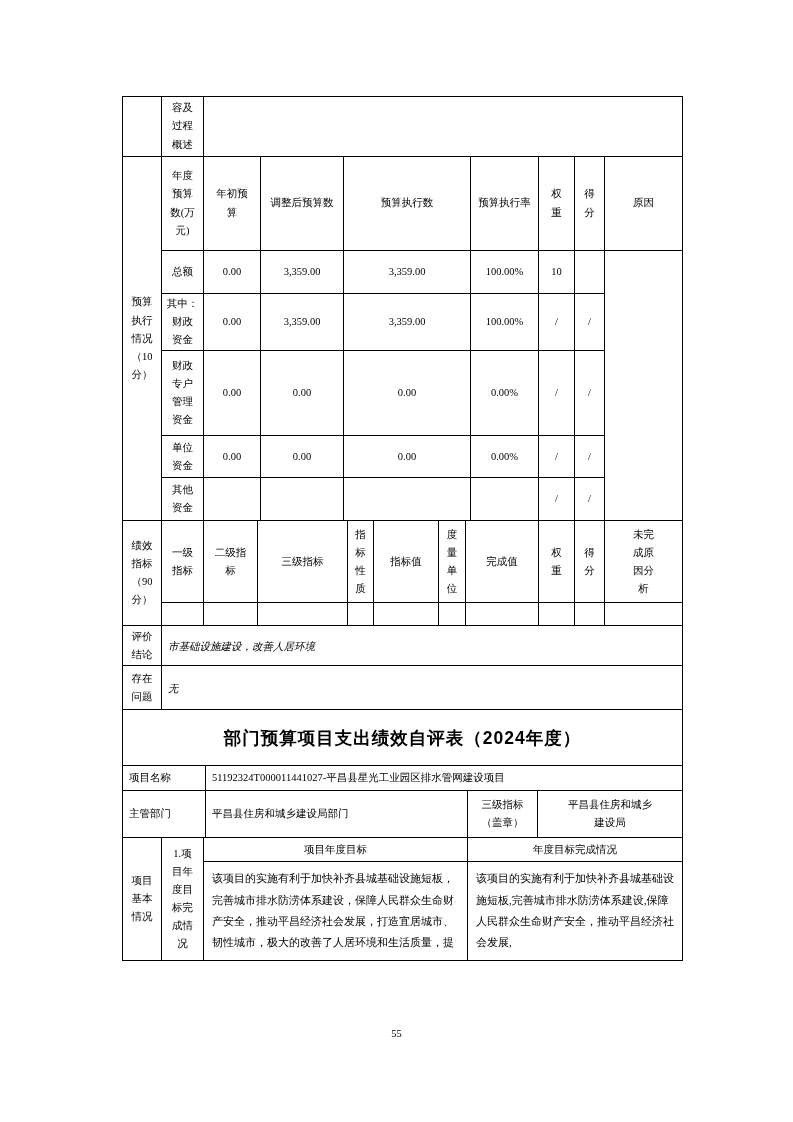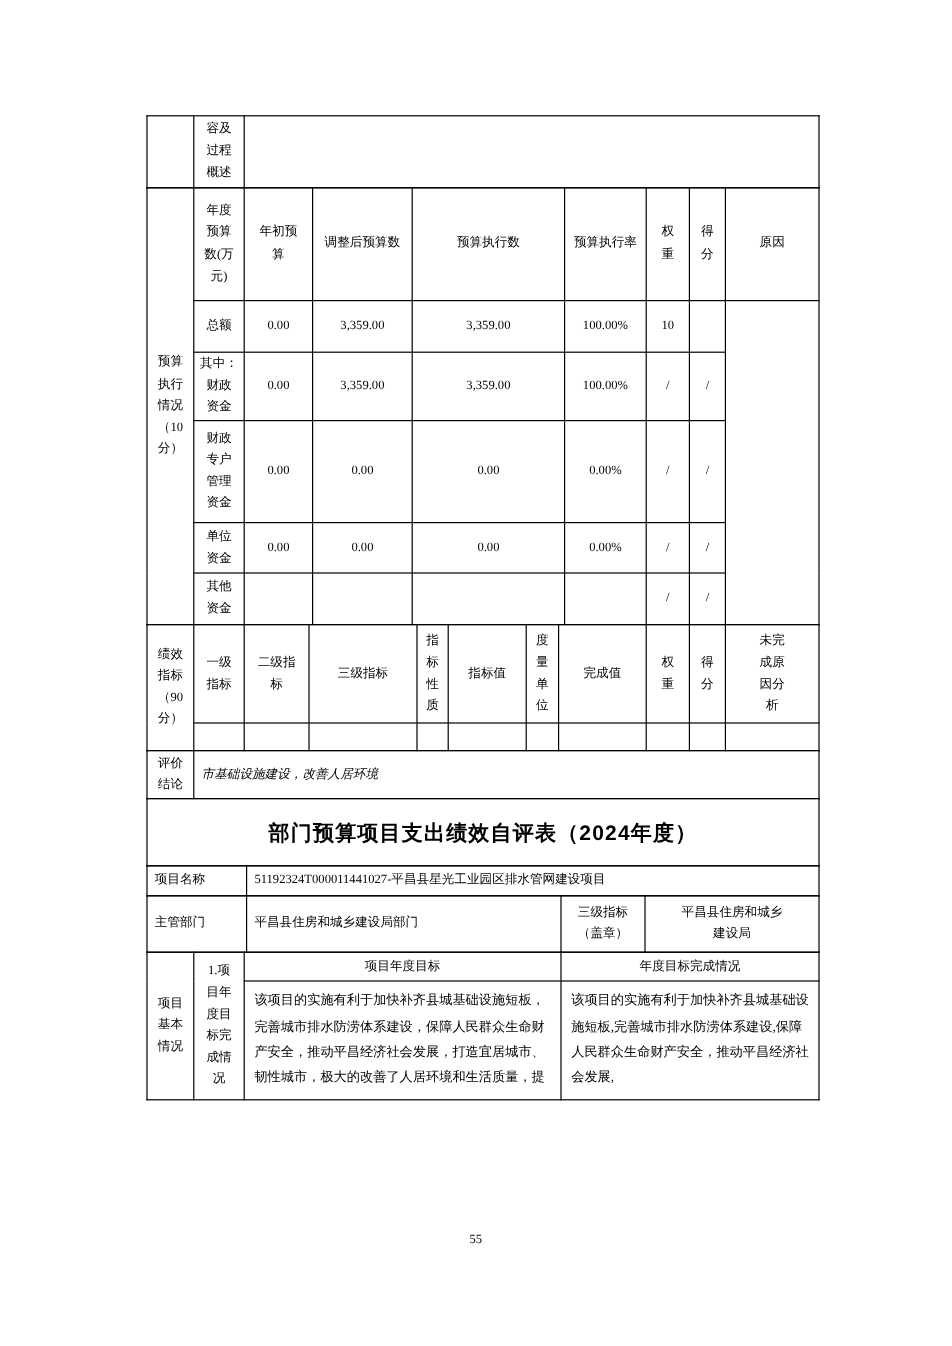--- a/index.html
+++ b/index.html
@@ -5,21 +5,21 @@
   html,body{margin:0;padding:0;background:#ffffff;}
   .page{position:relative;width:793px;height:1122px;background:#ffffff;overflow:hidden;
         font-family:"Liberation Serif","DejaVu Serif",serif;color:#000;}
   .doc{position:absolute;left:122px;top:96px;width:560px;}
   table{border-collapse:collapse;table-layout:fixed;width:560px;margin-top:-1px;}
   table.first{margin-top:0;}
   td{border:1px solid #000;font-size:10.5px;line-height:1.72;text-align:center;
      vertical-align:middle;white-space:pre-line;padding:1px 2px;overflow:hidden;
      font-family:"Liberation Serif","DejaVu Serif",serif;}
   td.left{text-align:left;padding-left:6px;}
-  td.italic{font-style:italic;font-family:Liberation Mono, monospace;}
+  td.italic{font-style:italic;font-family:Liberation Sans, sans-serif;}
   td.title-cell{font-family:"Liberation Sans","DejaVu Sans",sans-serif;
      font-weight:bold;font-size:17.5px;letter-spacing:1px;}
   td.para{text-align:left;vertical-align:top;padding:6px 8px;line-height:1.95;font-size:11px;}
   .footer{position:absolute;left:0;top:1028px;width:793px;text-align:center;
      font-size:10.5px;font-family:"Liberation Serif","DejaVu Serif",serif;}
 </style>
 </head>
 <body>
 
 <div class="page">
@@ -196,20 +196,25 @@
       <colgroup>
           <col style="width:39px">
           <col style="width:521px">
         </colgroup>
       <tbody>
           <tr style="height:40px">
         <td>评价
 结论</td>
         <td class="left italic">市基础设施建设，改善人居环境</td>
       </tr>
+      <tr style="height:44px">
+        <td>存在
+问题</td>
+        <td class="left italic">无</td>
+      </tr>
     </tbody>
       </table>
 
 
     <table>
       <colgroup>
           <col style="width:560px">
         </colgroup>
       <tbody>
           <tr style="height:56px">

